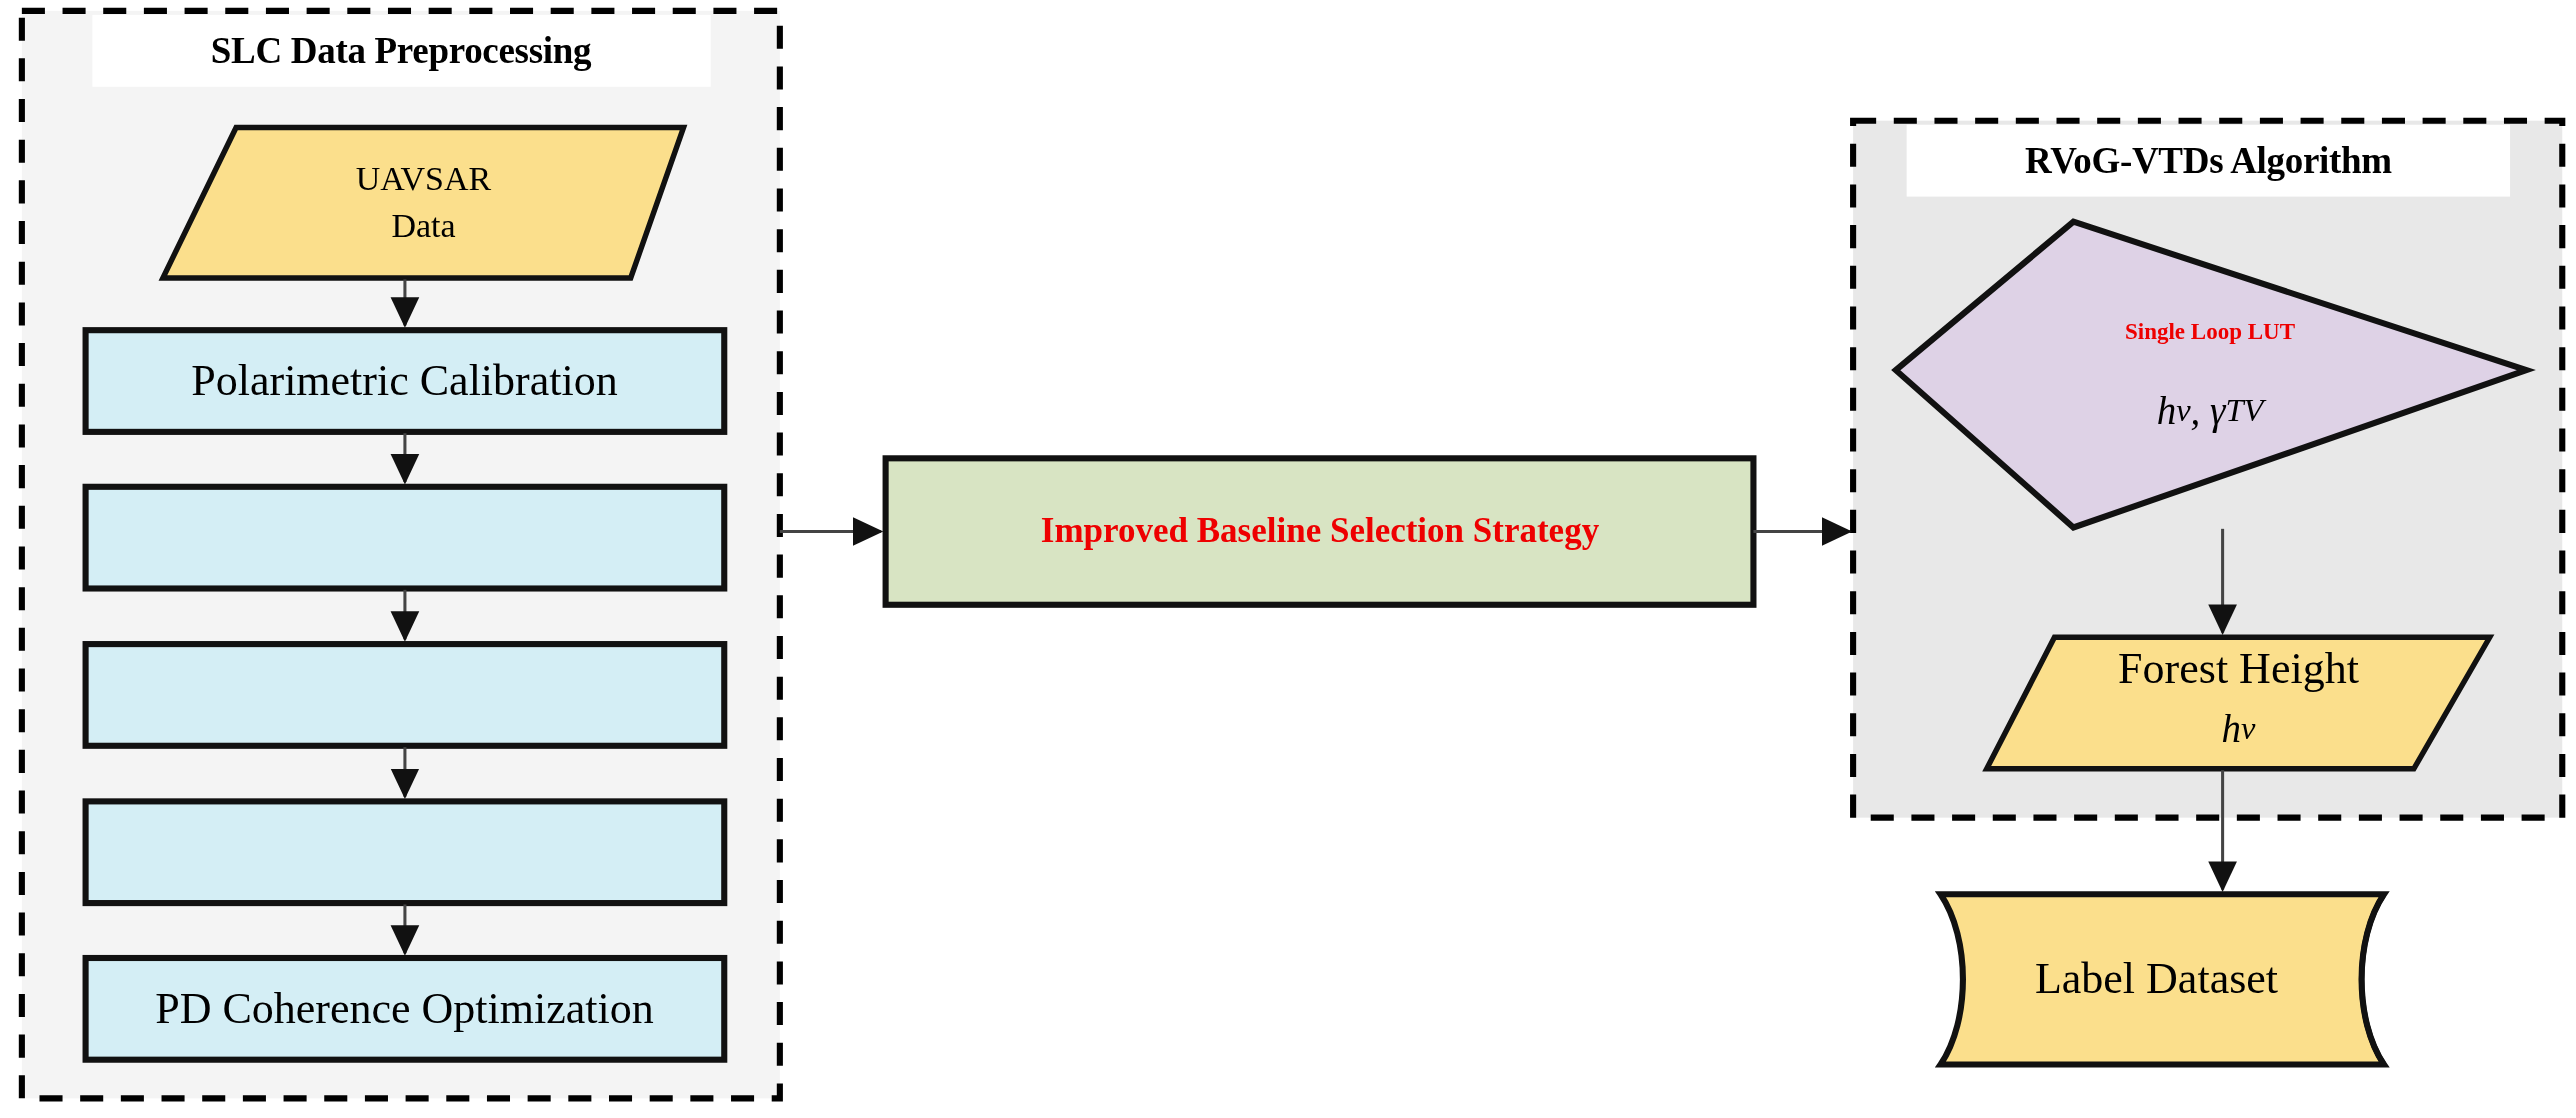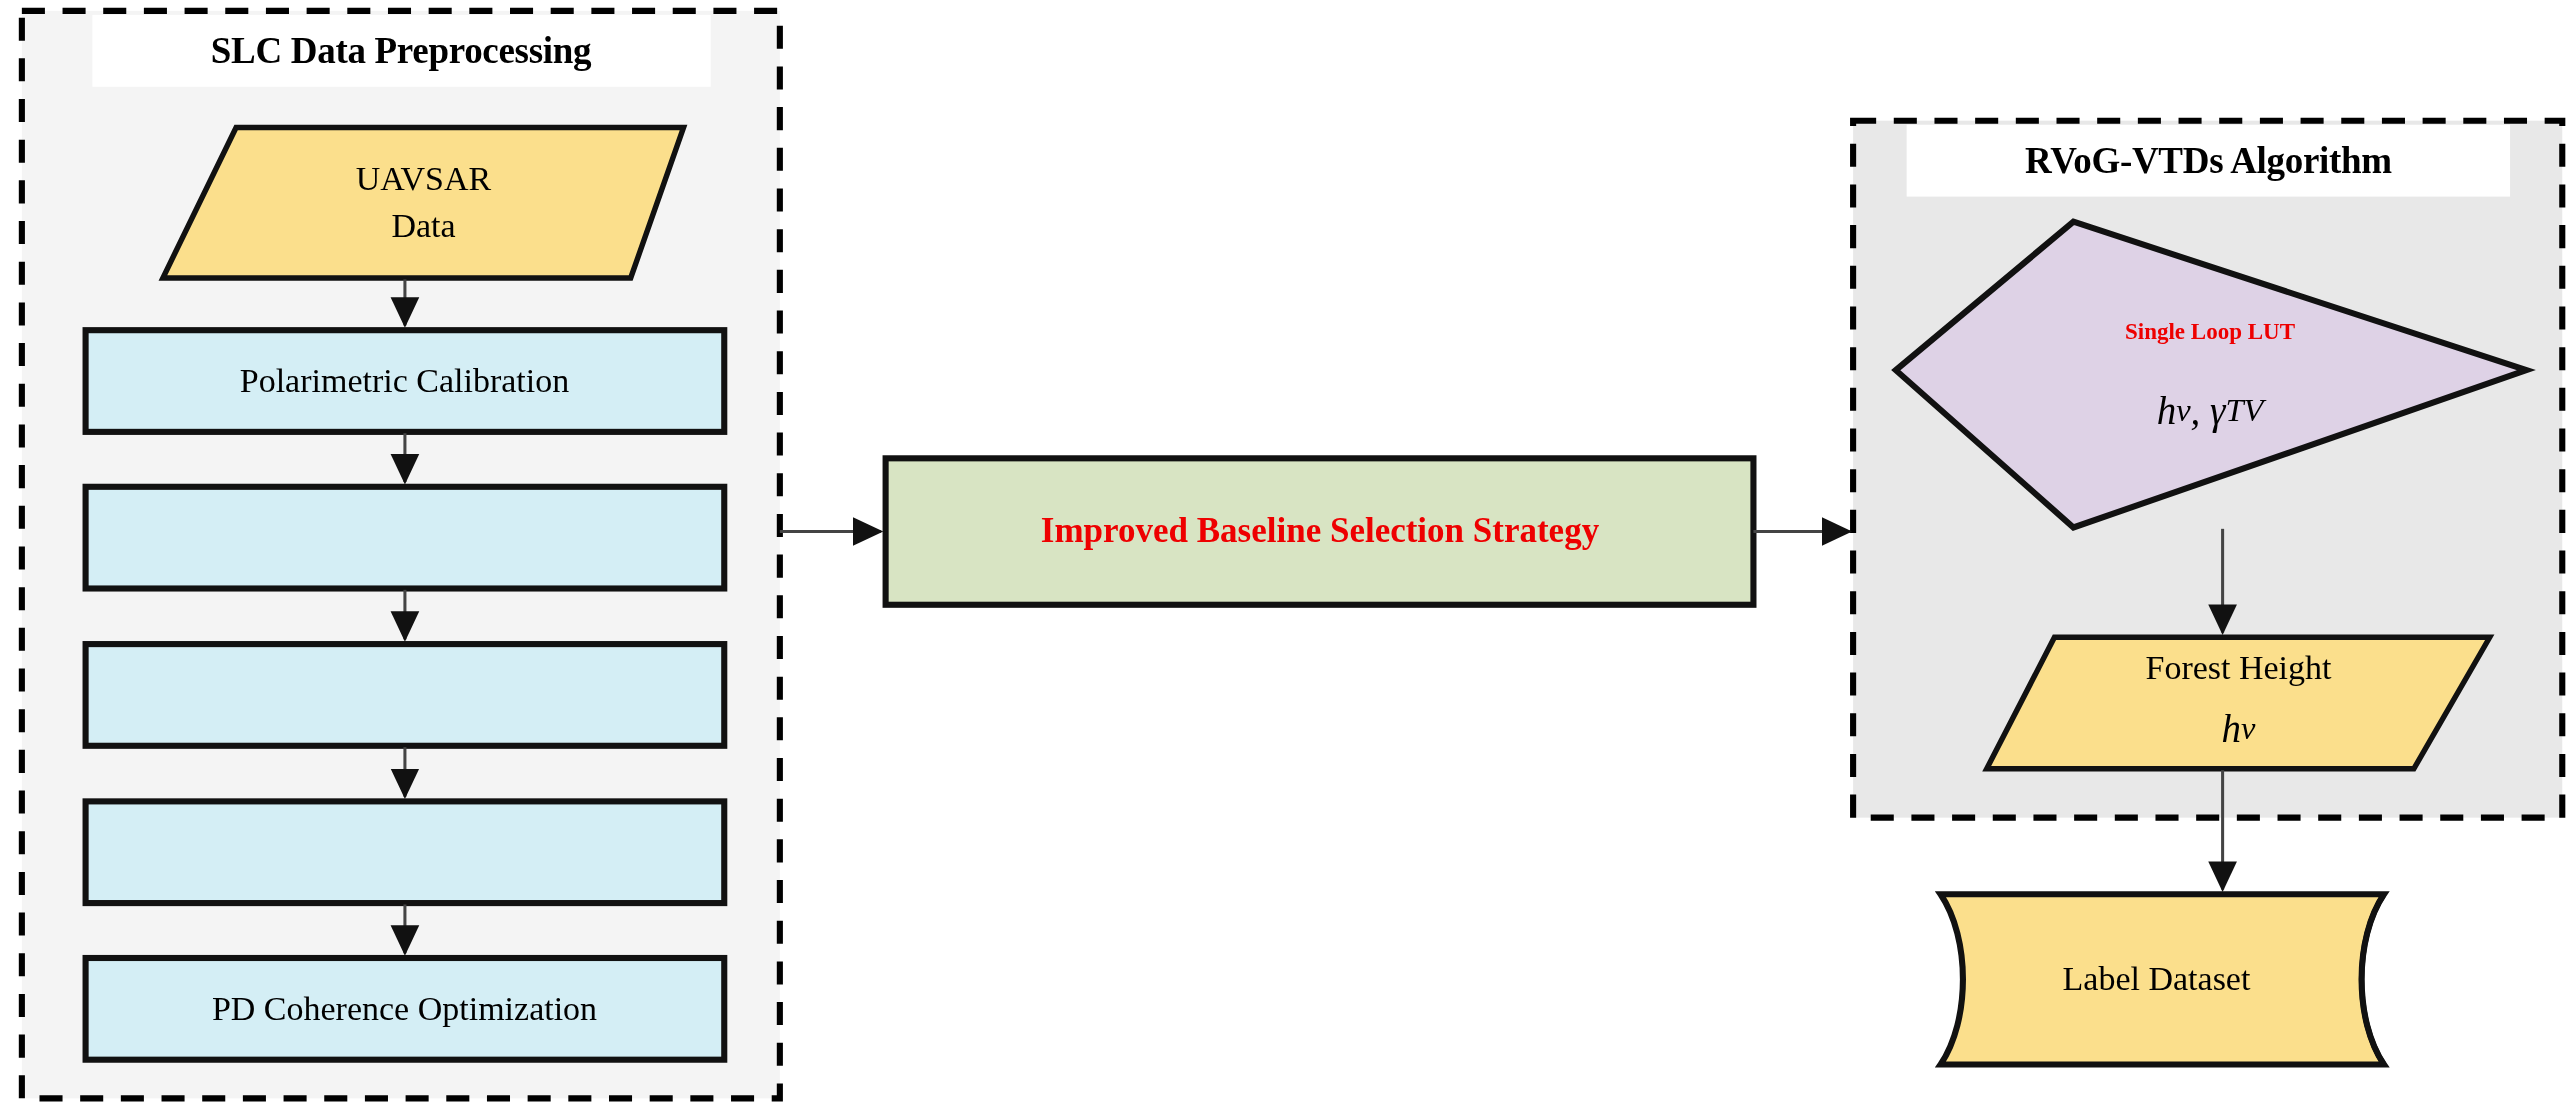--- a/index.html
+++ b/index.html
@@ -18,21 +18,21 @@
     color:#000;
     line-height:1.12;
     white-space:pre;
     pointer-events:none;
   }
   .panel-title{
     font-weight:bold;
     font-size:37px;
     letter-spacing:-0.3px;
   }
-  .node-label{ font-size:34px; }
+  .node-label{ font-size:44px; }
   .node-label-2l{ font-size:34px; flex-direction:column;gap:8px; }
   .red-bold{ color:#ee0000; font-weight:bold; font-size:35px; }
   .red-bold-sm{ color:#ee0000; font-weight:bold; font-size:23px; }
   .mathline{ font-style:italic; font-size:39px; }
 </style>
 </head>
 <body>
 
 <div id="stage">
 

